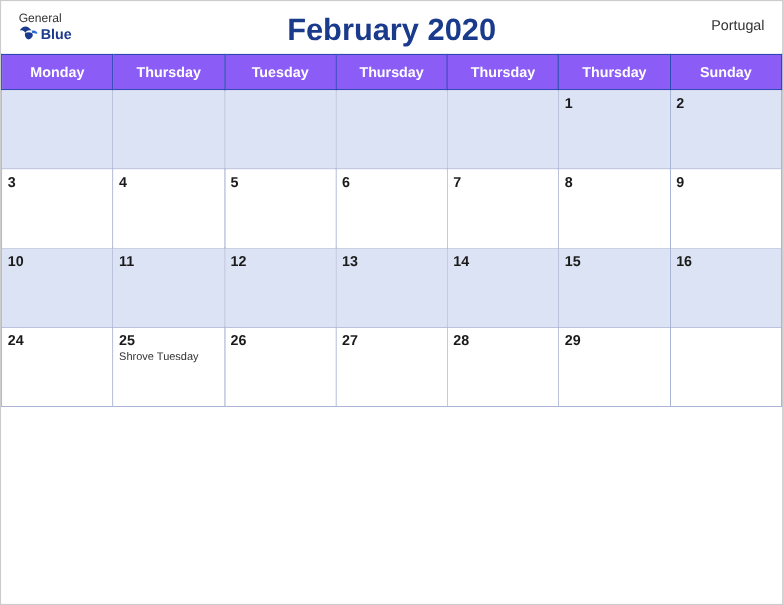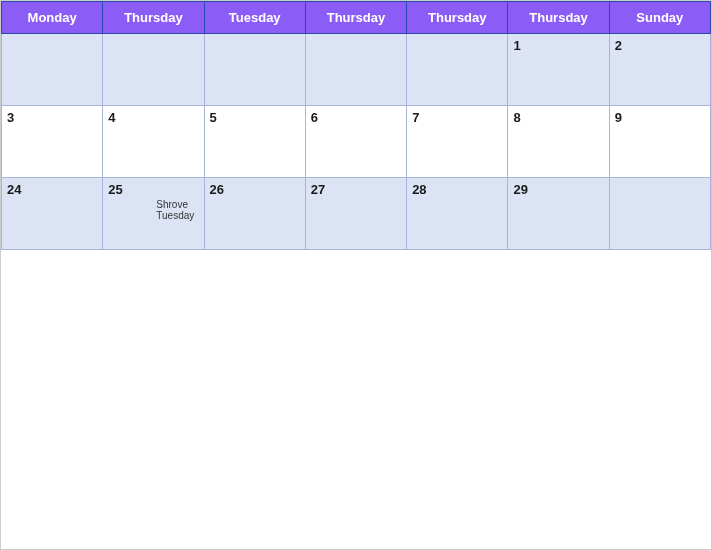--- a/index.html
+++ b/index.html
@@ -101,27 +101,41 @@
       font-size: 13px;
       font-weight: bold;
       color: #1a1a1a;
       display: block;
     }
     .holiday-label {
       font-size: 10px;
       color: #333;
       margin-top: 2px;
       display: block;
-      margin-left: 48px;
     }
   </style>
 </head>
 <body>
 
 <div class="calendar-container">
+  <div class="calendar-header">
+    <div class="logo-area">
+      <span class="logo-general">General</span>
+      <div class="logo-blue">
+        <svg class="logo-bird" viewBox="0 0 18 16" fill="none" xmlns="http://www.w3.org/2000/svg">
+          <path d="M9 2 C6 0 2 2 1 5 C3 4 5 5 6 7 C7 5 9 4 12 5 C10 3 9 2 9 2Z" fill="#1a3a8c"></path>
+          <path d="M6 7 C5 9 6 12 9 13 C12 12 14 9 12 7 C10 6 8 6 6 7Z" fill="#1a3a8c"></path>
+          <path d="M12 5 C14 4 17 5 17 8 C15 7 13 7 12 7Z" fill="#2a6dd9"></path>
+        </svg>
+        <span>Blue</span>
+      </div>
+    </div>
+    <h1 class="calendar-title">February 2020</h1>
+    <span class="country-label">Portugal</span>
+  </div>
 
   <table class="calendar-table">
     <thead>
       <tr>
         <th>Monday</th>
         <th>Thursday</th>
         <th>Tuesday</th>
         <th>Thursday</th>
         <th>Thursday</th>
         <th>Thursday</th>
@@ -160,20 +174,43 @@
           </td>
           <td>
             <span class="day-number">8</span>
           </td>
           <td>
             <span class="day-number">9</span>
           </td>
         </tr>
         <tr>
           <td>
+            <span class="day-number">10</span>
+          </td>
+          <td>
+            <span class="day-number">11</span>
+          </td>
+          <td>
+            <span class="day-number">12</span>
+          </td>
+          <td>
+            <span class="day-number">13</span>
+          </td>
+          <td>
+            <span class="day-number">14</span>
+          </td>
+          <td>
+            <span class="day-number">15</span>
+          </td>
+          <td>
+            <span class="day-number">16</span>
+          </td>
+        </tr>
+        <tr>
+          <td>
             <span class="day-number">24</span>
           </td>
           <td>
             <span class="day-number">25</span>
             <span class="holiday-label">Shrove Tuesday</span>
           </td>
           <td>
             <span class="day-number">26</span>
           </td>
           <td>

